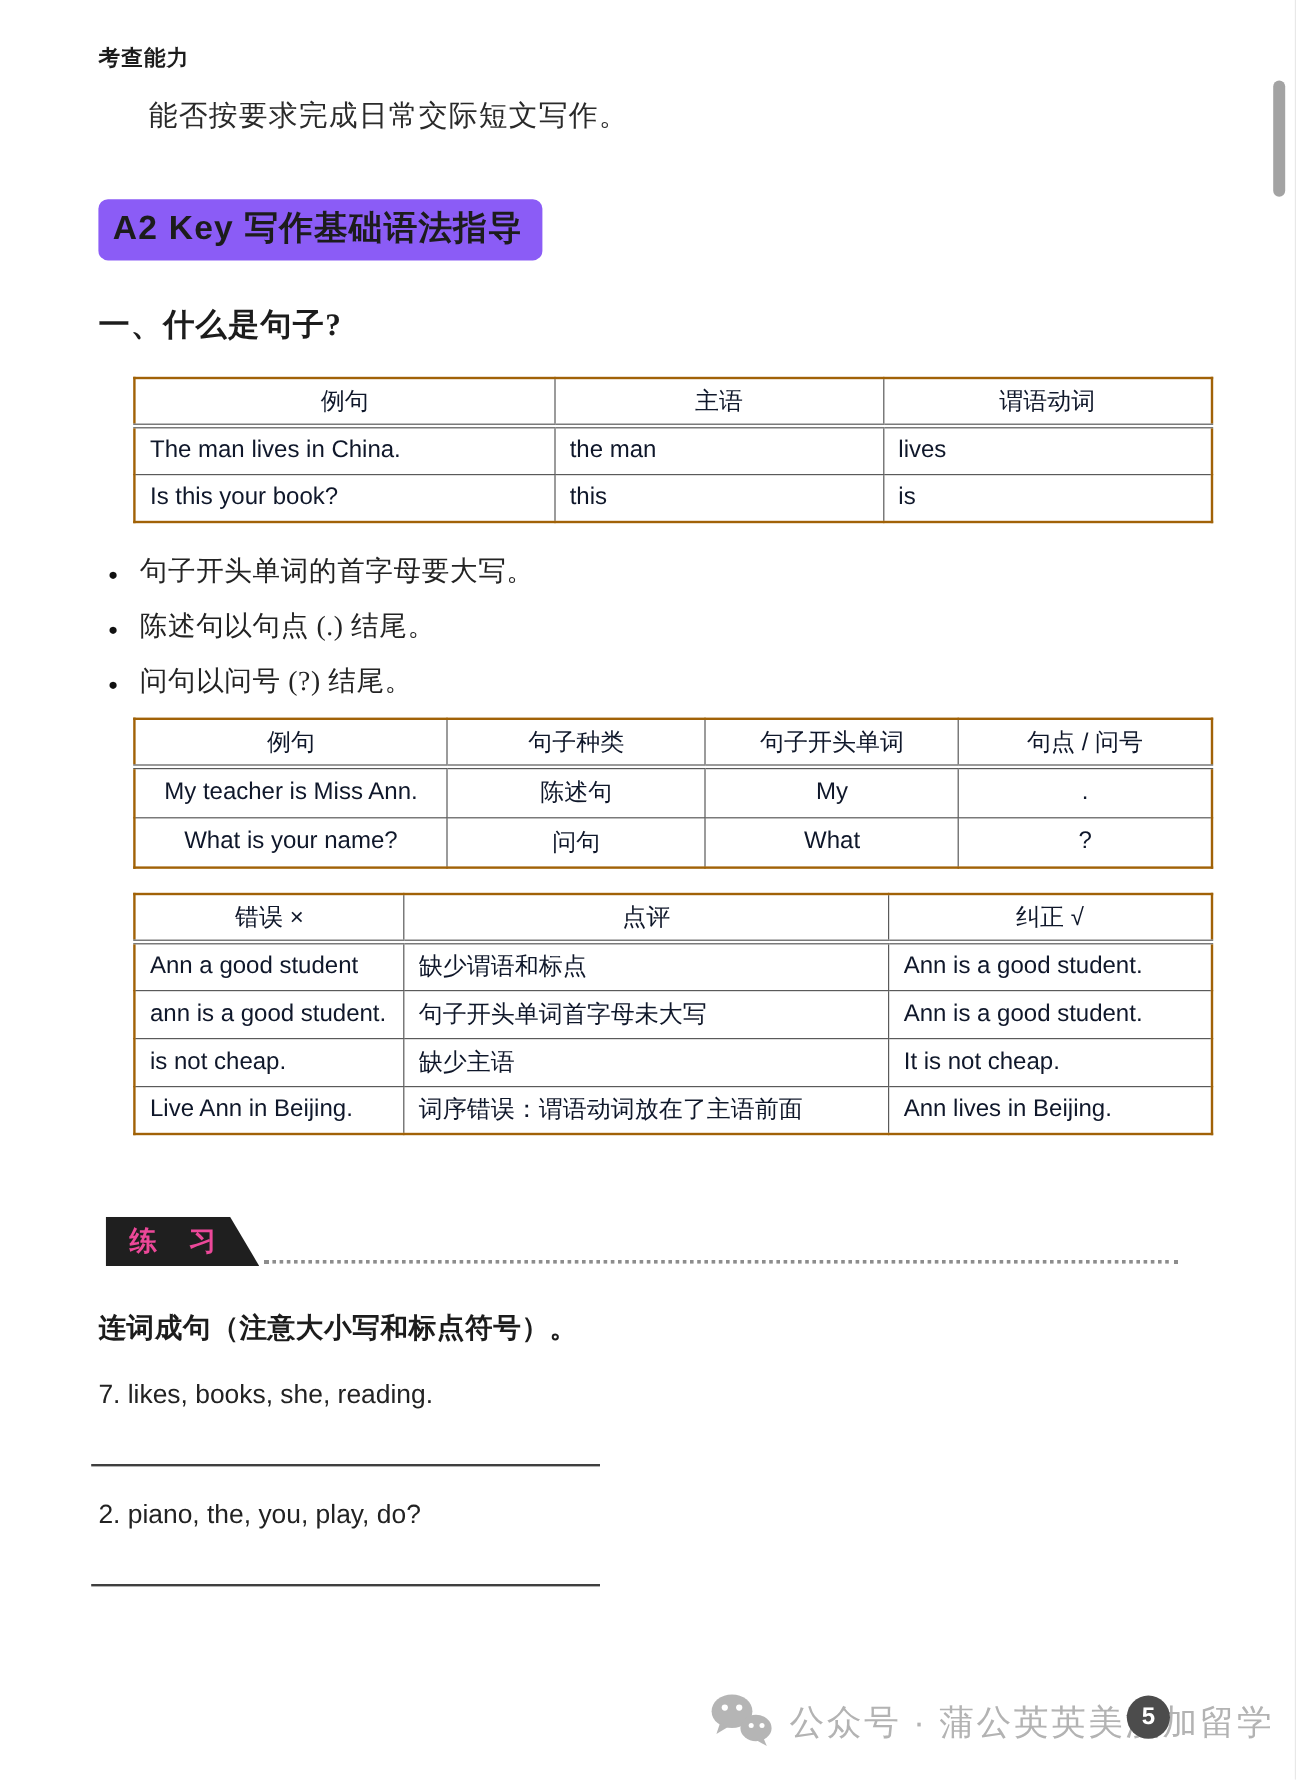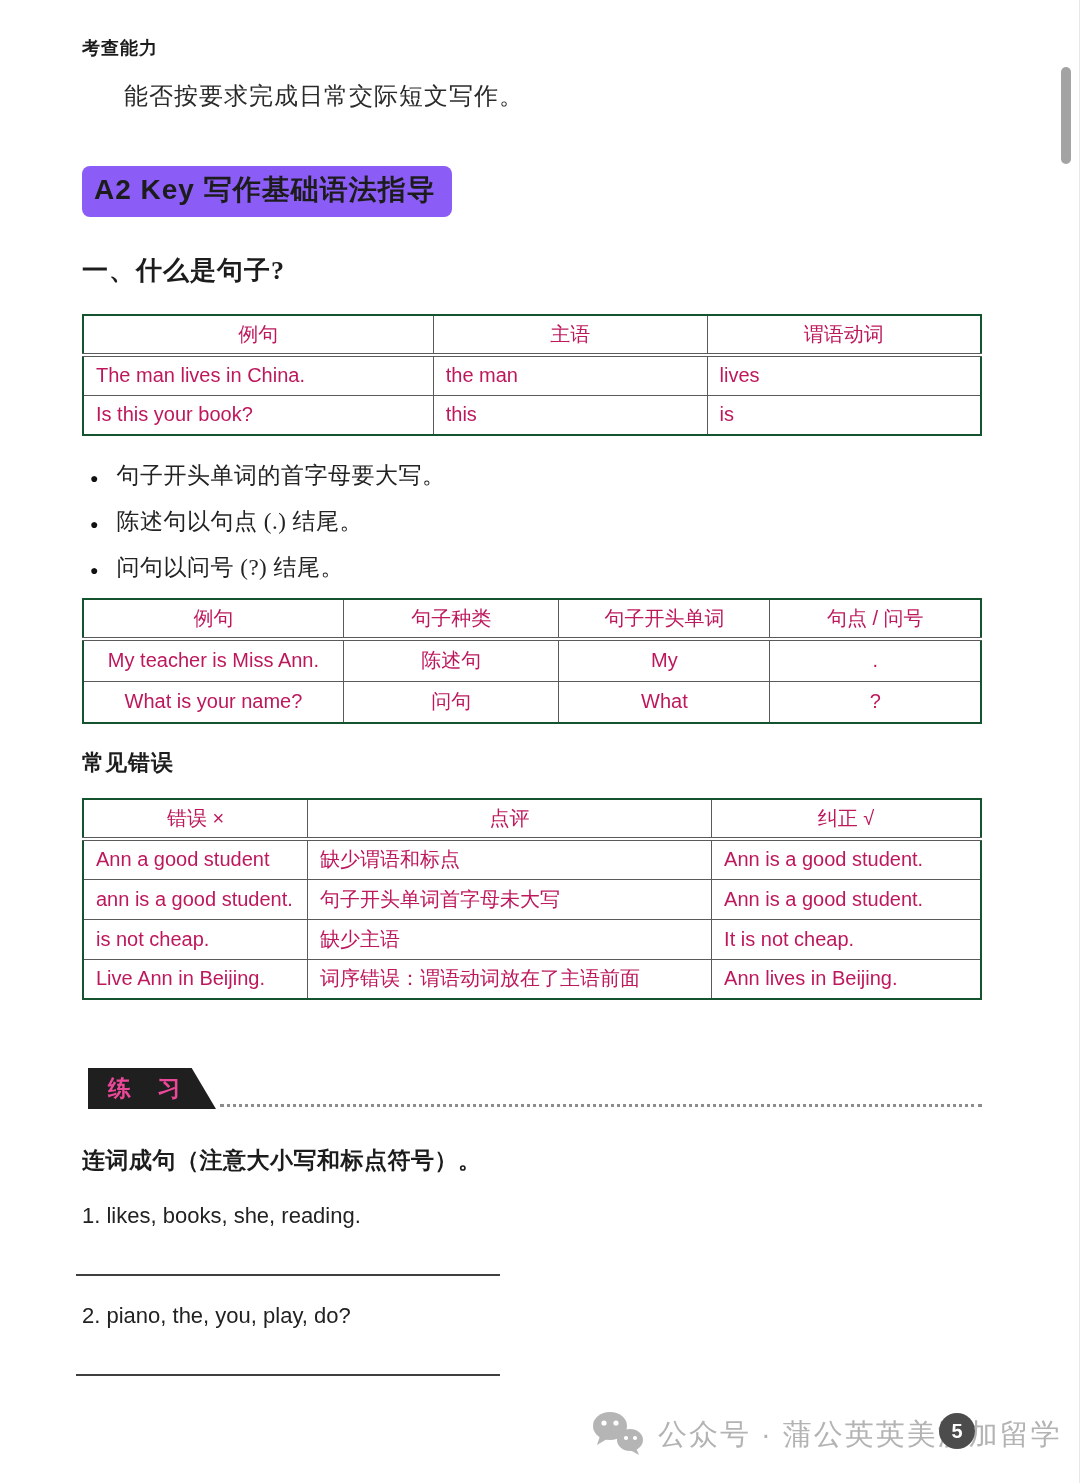--- a/index.html
+++ b/index.html
@@ -41,21 +41,21 @@
   
   .h-sentence {
     margin-top: 36px;
     font-family: "Liberation Serif", "DejaVu Serif", serif;
     font-size: 26px; font-weight: bold; letter-spacing: 1px;
   }
 
   
   table {
     width: 100%; border-collapse: collapse; table-layout: fixed;
-    border: 2px solid #14532d; font-size: 20px; color: #be185d;
+    border: 2px solid #a16207; font-size: 20px; color: #0f172a; margin-left: 29px;
   }
   th, td { border: 1px solid #5a5a5a; height: 40px; padding: 2px 12px; font-weight: normal; }
   th { text-align: center; border-bottom: 4px double #5a5a5a; }
   td { text-align: left; }
   .tbl-serif-cjk td { font-family: "Liberation Sans", "DejaVu Sans", sans-serif; }
 
   #table-sentence-parts { margin-top: 26px; }
   #table-sentence-parts th:nth-child(1) { width: 39%; }
   #table-sentence-parts th:nth-child(2) { width: 30.5%; }
   #table-sentence-parts th:nth-child(3) { width: 30.5%; }
@@ -180,21 +180,20 @@
         </tr>
         <tr>
           <td>What is your name?</td>
           <td>问句</td>
           <td>What</td>
           <td>?</td>
         </tr>
       </tbody>
     </table>
 
-  <div class="h-errors">常见错误</div>
 
   <table id="table-common-errors">
       <thead>
         <tr>
           <th>错误 ×</th>
           <th>点评</th>
           <th>纠正 √</th>
         </tr>
       </thead>
       <tbody>
@@ -224,21 +223,21 @@
   <div class="exercise-header">
     <div class="exercise-badge">
       <span>练 习</span>
     </div>
     <div class="dotted-line"></div>
   </div>
 
   <div class="instruction">连词成句（注意大小写和标点符号）。</div>
 
   <div>
-      <p class="ex-item">1. likes, books, she, reading.</p>
+      <p class="ex-item">7. likes, books, she, reading.</p>
       <div class="answer-line"></div>
       <p class="ex-item">2. piano, the, you, play, do?</p>
       <div class="answer-line"></div>
     </div>
 
 </div>
 
 <div class="footer">
   <span class="wechat-icon">
     <svg width="56" height="46" viewBox="0 0 56 46">

